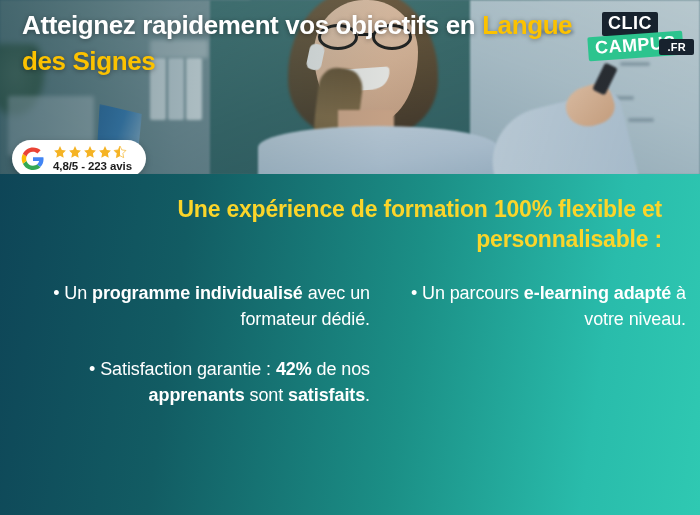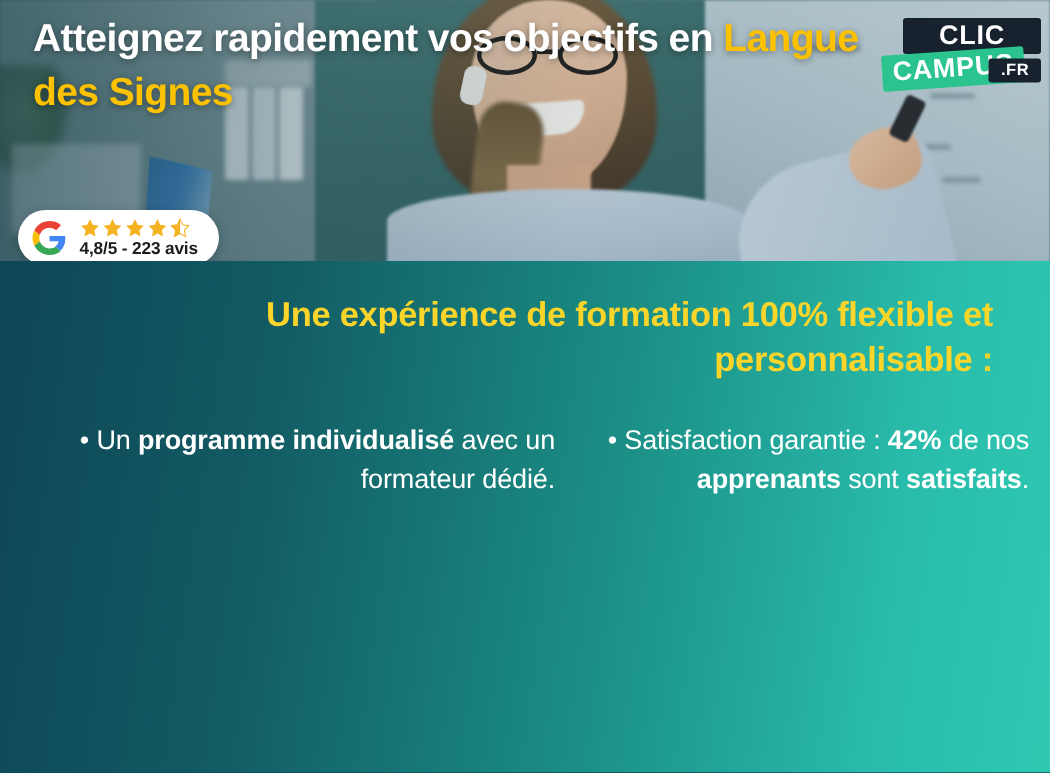--- a/index.html
+++ b/index.html
@@ -138,21 +138,21 @@
     text-shadow:0 1px 5px rgba(0,0,0,.38);
   }
   .headline .hl-accent { color:#fcc200; }
 
   
   .logo { position:absolute; right:8px; top:12px; width:104px; height:52px; }
   .logo-clic {
     position:absolute; left:14px; top:0;
     background:#17222e; color:#ffffff;
     font-size:18px; font-weight:700; letter-spacing:.5px;
-    padding:1px 24px 2px; border-radius:2px;
+    padding:1px 6px 2px; border-radius:2px;
   }
   .logo-campus {
     position:absolute; left:0; top:22px;
     background:#2cc48e; color:#ffffff;
     font-size:18px; font-weight:700; letter-spacing:.5px;
     padding:1px 7px 2px; border-radius:2px;
     transform:rotate(-4deg);
   }
   .logo-fr {
     position:absolute; right:-2px; top:27px;
@@ -288,18 +288,19 @@
         <div class="gtext">4,8/5 - 223 avis</div>
       </div>
     </div>
   </div>
 
   <div class="panel">
     <h2 class="subhead">Une expérience de formation 100% flexible et personnalisable :</h2>
 
     <div class="bullets">
       <div class="bullet"><span>•</span><span> Un </span><b>programme individualisé</b><span> avec un formateur dédié.</span></div>
+      <div class="bullet"><span>•</span><span> Un parcours </span><b>e-learning adapté</b><span> à votre niveau.</span></div>
       <div class="bullet"><span>•</span><span> Satisfaction garantie : </span><b>42%</b><span> de nos </span><b>apprenants</b><span> sont </span><b>satisfaits</b><span>.</span></div>
     </div>
 
   </div>
 
 </div>
 
 </body></html>

